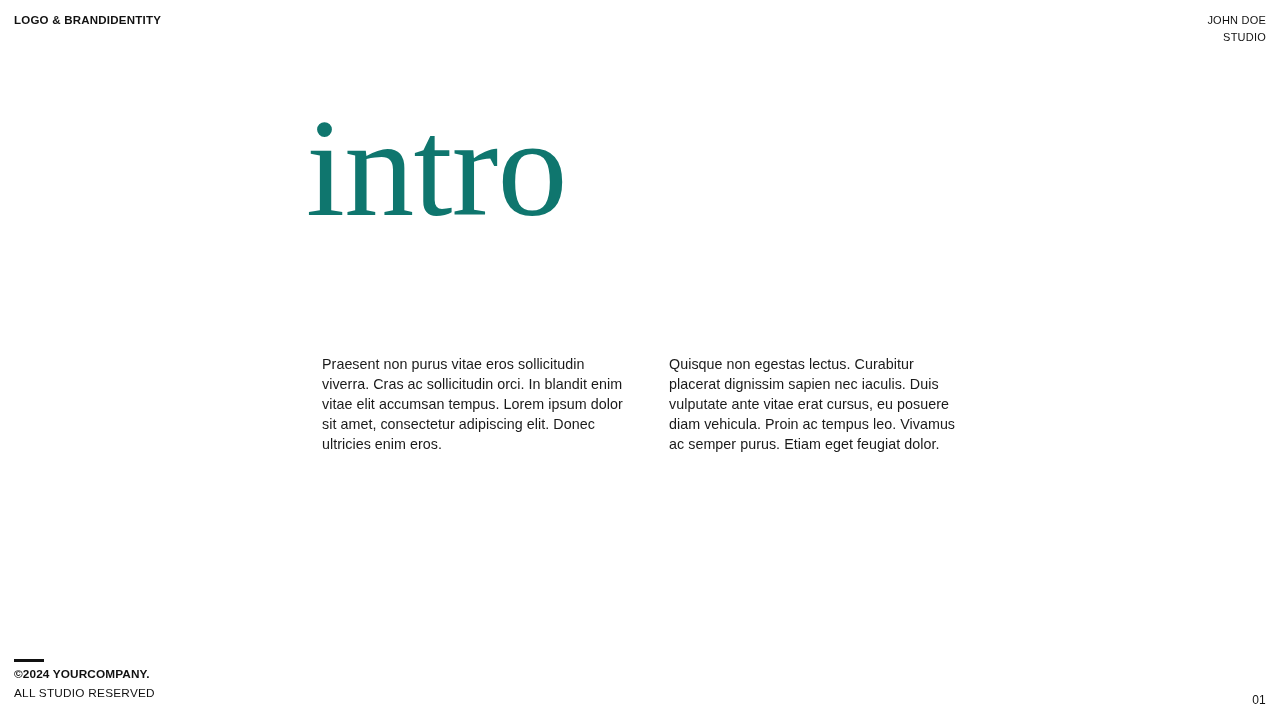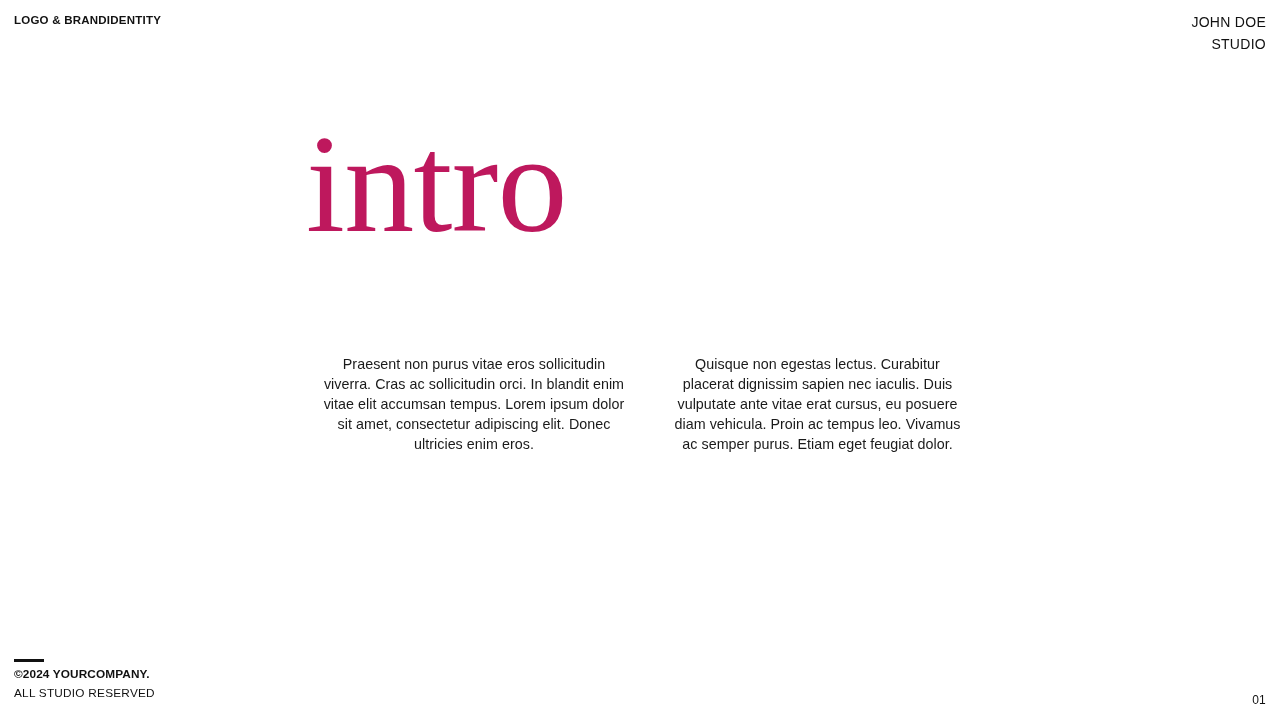--- a/index.html
+++ b/index.html
@@ -30,39 +30,39 @@
     letter-spacing: 0.02em;
     color: #111111;
     line-height: 1.35;
     white-space: nowrap;
   }
   .studio-credit {
     position: absolute;
     right: 14px;
     top: 12px;
     text-align: right;
-    font-size: 14px;
+    font-size: 11px;
     font-weight: 400;
     letter-spacing: 0.02em;
     color: #111111;
     line-height: 1.55;
   }
   .studio-credit .line { display: block; }
 
   
   .slide-title {
     position: absolute;
     left: 306px;
-    top: 20px;
+    top: 4px;
     font-family: "Liberation Serif", "DejaVu Serif", serif;
     font-size: 140px;
     font-weight: 400;
     line-height: 1.0;
     letter-spacing: -0.005em;
-    color: #be185d;
+    color: #0f766e;
     white-space: nowrap;
   }
 
   
   .columns {
     position: absolute;
     left: 306px;
     top: 355px;
     width: 680px;
     display: flex;
@@ -74,21 +74,21 @@
     flex: 0 0 auto;
   }
   .text-column.right { width: 313px; }
   .body-paragraph {
     margin: 0 0 20px 16px;
     font-size: 14.3px;
     line-height: 19.9px;
     color: #1a1a1a;
     letter-spacing: 0.003em;
   }
-  .body-paragraph:last-child { margin-bottom: 0; text-align: center; }
+  .body-paragraph:last-child { margin-bottom: 0; }
 
   
   .footer-rule {
     position: absolute;
     left: 14px;
     top: 659px;
     width: 30px;
     height: 3px;
     background: #111111;
   }

